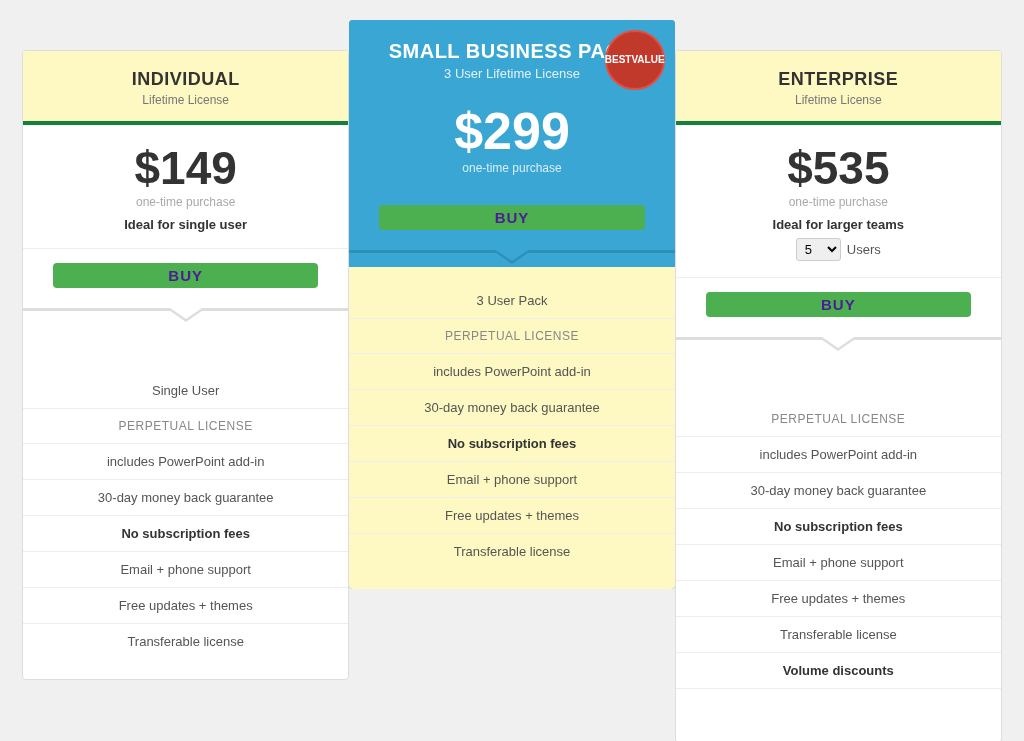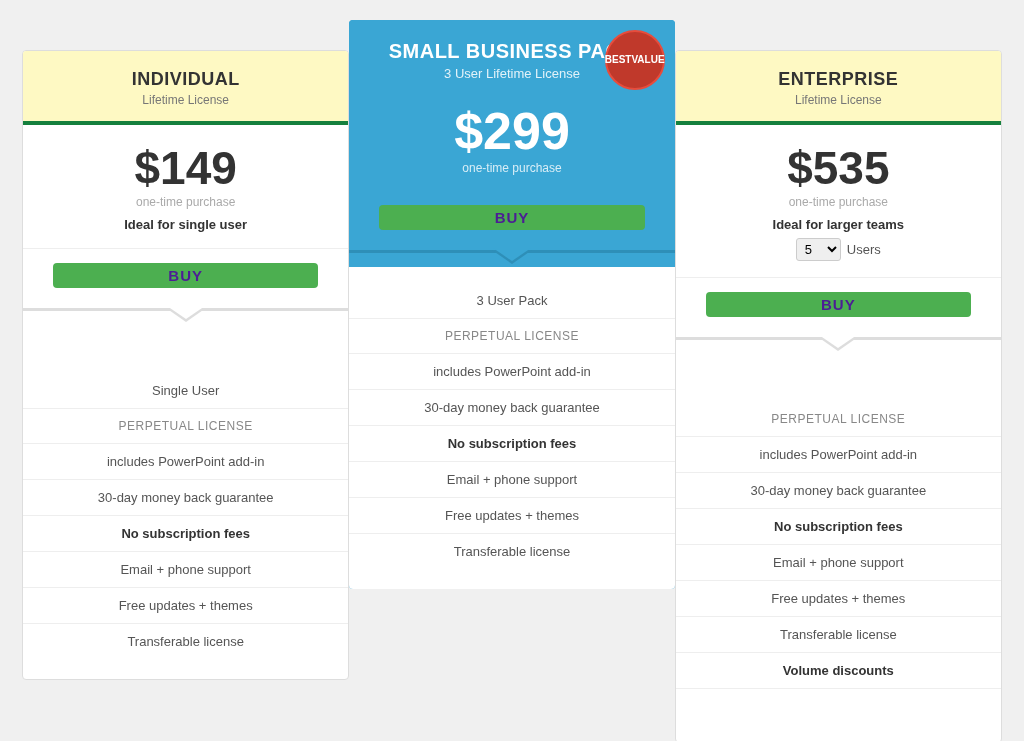--- a/index.html
+++ b/index.html
@@ -243,21 +243,21 @@
       padding: 14px 30px 20px;
     }
     .card-business .buy-section::after {
       border-top-color: #2e8fb8;
     }
     .card-business .buy-section::before {
       border-top-color: #3aa6d4;
     }
 
     .card-business .features-list {
-      background: #ffffff;
+      background: #fef9c3;
       margin: 14px 0 0;
       padding: 16px 0 20px;
     }
     .card-business .feature-item {
       border-bottom: 1px solid #eee;
     }
     .card-business .feature-item:last-child { border-bottom: none; }
 
     
     .contact-note {

